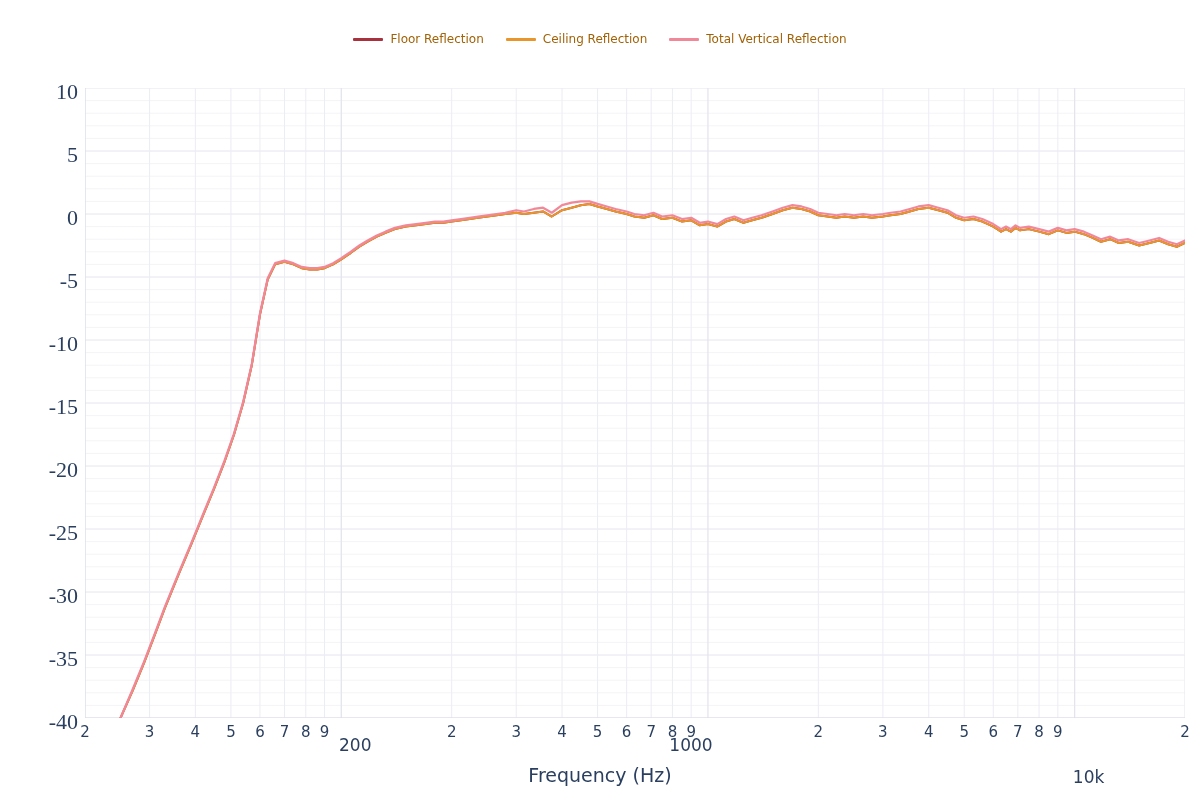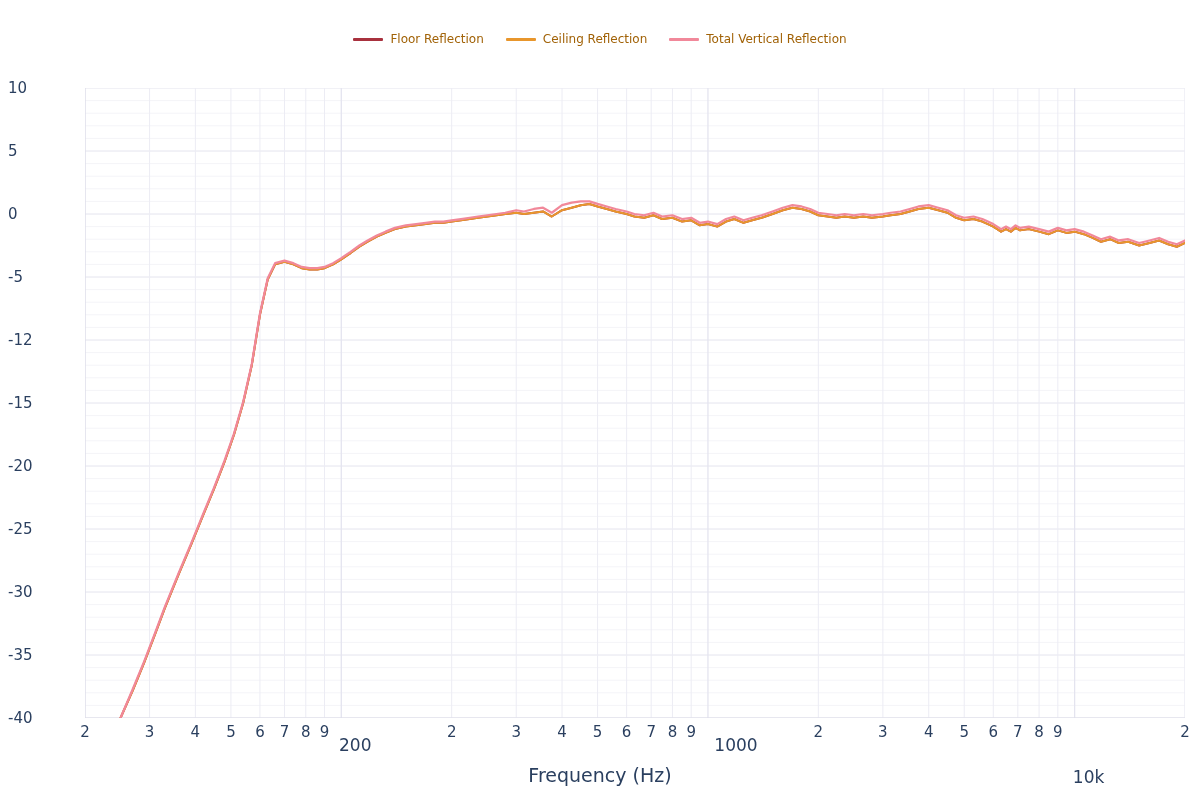--- a/index.html
+++ b/index.html
@@ -82,23 +82,25 @@
     top: 764px;
     width: 1200px;
     text-align: center;
     font-size: 19px;
     color: #2a3f5f;
   }
   .ytick {
     position: absolute;
     right: 0;
     width: 70px;
-    font-size: 15px;
+    text-align: right;
+    font-size: 22px;
     color: #2a3f5f;
     transform: translateY(-9px);
+    font-family: Liberation Serif, serif;
   }
   #ytick-layer {
     position: absolute;
     left: 0px;
     top: 88px;
     width: 78px;
     height: 630px;
   }
   #xtick-layer {
     position: absolute;
@@ -143,21 +145,21 @@
       <span class="legend-swatch" style="background: rgb(241, 136, 154);"></span>
       <span class="legend-label">Total Vertical Reflection</span>
     </div>
   </div>
 
   <div id="ytick-layer">
       <div class="ytick" style="top: 0px;">10</div>
       <div class="ytick" style="top: 63px;">5</div>
       <div class="ytick" style="top: 126px;">0</div>
       <div class="ytick" style="top: 189px;">-5</div>
-      <div class="ytick" style="top: 252px;">-12</div>
+      <div class="ytick" style="top: 252px;">-10</div>
       <div class="ytick" style="top: 315px;">-15</div>
       <div class="ytick" style="top: 378px;">-20</div>
       <div class="ytick" style="top: 441px;">-25</div>
       <div class="ytick" style="top: 504px;">-30</div>
       <div class="ytick" style="top: 567px;">-35</div>
       <div class="ytick" style="top: 630px;">-40</div>
     </div>
 
   <div id="plot-area">
     <svg id="plot-svg" viewBox="0 0 1100 630" preserveAspectRatio="none">
@@ -285,19 +287,19 @@
       <div class="xtick-minor" style="left: 818.333px;">2</div>
       <div class="xtick-minor" style="left: 882.9px;">3</div>
       <div class="xtick-minor" style="left: 928.711px;">4</div>
       <div class="xtick-minor" style="left: 964.245px;">5</div>
       <div class="xtick-minor" style="left: 993.278px;">6</div>
       <div class="xtick-minor" style="left: 1017.82px;">7</div>
       <div class="xtick-minor" style="left: 1039.09px;">8</div>
       <div class="xtick-minor" style="left: 1057.84px;">9</div>
       <div class="xtick-minor" style="left: 1185px;">2</div>
       <div class="xtick-major" style="left: 355.289px;">200</div>
-      <div class="xtick-major" style="left: 736px;">1000</div>
+      <div class="xtick-major" style="left: 691px;">1000</div>
       <div class="xtick-major" style="left: 1088.62px; margin-top: 32px;">10k</div>
     </div>
 
   <div class="x-axis-title">Frequency (Hz)</div>
 
 </div>
 
 </body></html>

